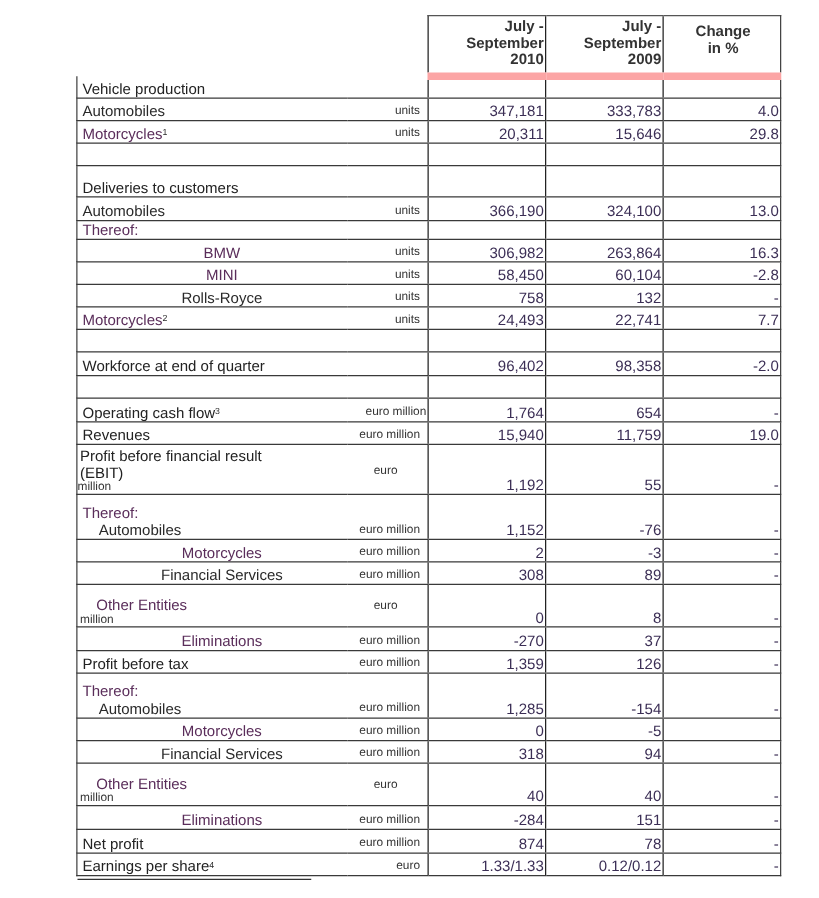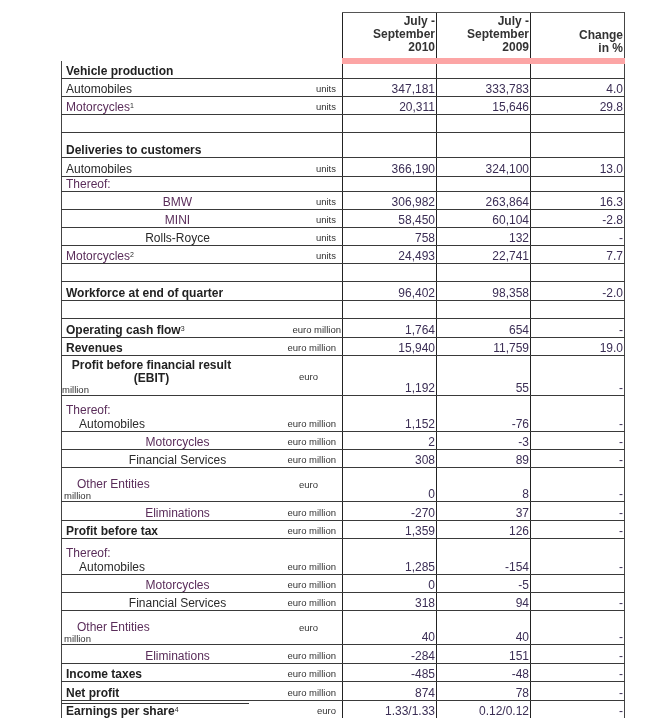--- a/index.html
+++ b/index.html
@@ -10,21 +10,21 @@
             vertical-align:bottom; white-space:nowrap; overflow:hidden; }
   .tbl td.lbl { width:199px; padding-left:4px; }
   .tbl td.unit { width:55px; text-align:right; font-size:9.5px; padding-right:6px; color:#333; }
   .tbl td.num { width:89px; text-align:right; border-left:1px solid #222; padding-right:1px; color:#3b2e55; }
   .tbl td.chg { width:89px; text-align:right; border-left:1px solid #222; border-right:1px solid #444; padding-right:1px; color:#3b2e55; }
   .tbl tr.hdr td { border-bottom:6px solid #fca5a5; }
   .tbl tr.hdr td.lbl, .tbl tr.hdr td.unit { border-bottom:1px solid #555; }
   .tbl tr.hdr td.num, .tbl tr.hdr td.chg { border-top:1px solid #555; font-weight:bold; color:#333; line-height:13px; vertical-align:top; padding-top:2px; }
   .tbl td.lbl { border-left:1px solid #444; }
   .tbl tr.hdr td.lbl { border-left:none; }
-  .bold { font-weight:bold; color:#222;text-align:center; }
+  .bold { font-weight:normal; color:#222; }
   .purple { color:#5a2d5a; }
   .ind { padding-left:16px !important;text-align:center; }
   sup { font-size:7px; vertical-align:3px; }
   .wrapunit { font-size:9.5px; color:#333; display:block; line-height:10px; }
   .footline { position:absolute; left:62px; top:703px; width:187px; height:1px; background:#333; }
 </style>
 </head>
 <body>
 
 <table class="tbl">
@@ -35,21 +35,21 @@
       <td class="num">
         <span>July -</span><br>
         <span>September</span><br>
         <span>2010</span>
       </td>
       <td class="num">
         <span>July -</span><br>
         <span>September</span><br>
         <span>2009</span>
       </td>
-      <td class="chg" style="padding-top:16px;">
+      <td class="chg" style="padding-top:6px;text-align:center;">
         <span>Change</span><br>
         <span>in %</span>
       </td>
     </tr>
   <tr style="height: 18px;">
         <td class="lbl" style="border-bottom: 1px solid rgb(58, 58, 58);"><span class="bold">Vehicle production</span></td>
         <td class="unit"></td>
         <td class="num"></td>
         <td class="num"></td>
         <td class="chg"></td>
@@ -245,27 +245,20 @@
         <td class="num">40</td>
         <td class="chg">-</td>
       </tr>
       <tr style="height: 19px;">
         <td class="lbl ind"><span class="purple">Eliminations</span></td>
         <td class="unit">euro million</td>
         <td class="num">-284</td>
         <td class="num">151</td>
         <td class="chg">-</td>
       </tr>
-      <tr style="height: 18px;">
-        <td class="lbl"><span class="bold">Income taxes</span></td>
-        <td class="unit">euro million</td>
-        <td class="num">-485</td>
-        <td class="num">-48</td>
-        <td class="chg">-</td>
-      </tr>
       <tr style="height: 19px;">
         <td class="lbl"><span class="bold">Net profit</span></td>
         <td class="unit">euro million</td>
         <td class="num">874</td>
         <td class="num">78</td>
         <td class="chg">-</td>
       </tr>
       <tr style="height: 18px;">
         <td class="lbl"><span class="bold">Earnings per share</span><sup>4</sup></td>
         <td class="unit">euro</td>

